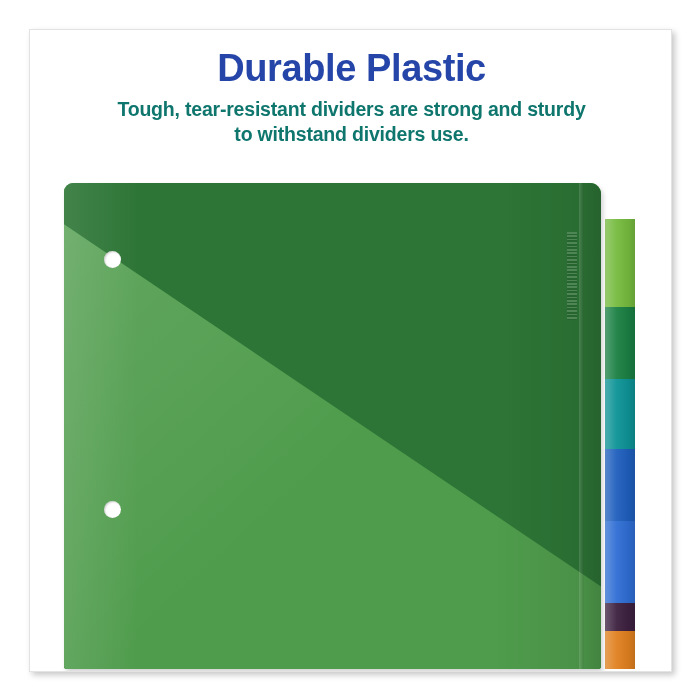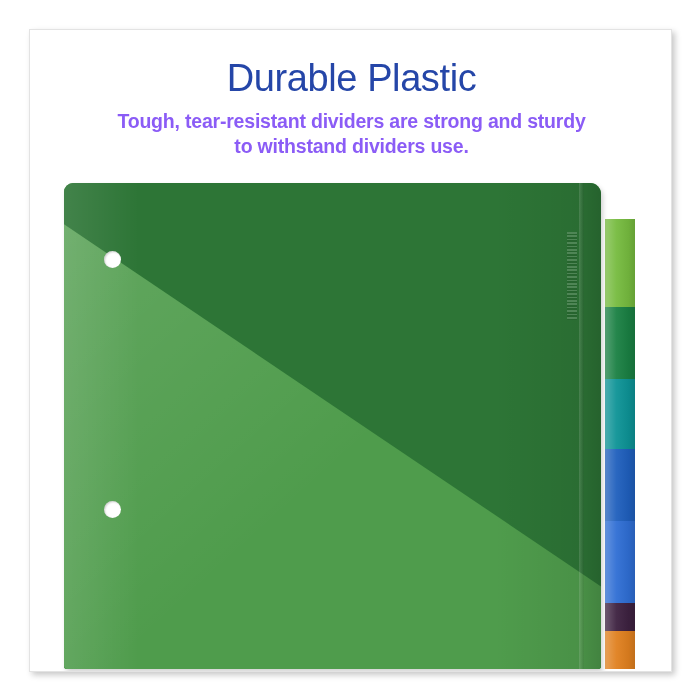--- a/index.html
+++ b/index.html
@@ -38,23 +38,23 @@
 
   
   .headline-block {
     position: absolute;
     left: 0;
     top: 18px;
     width: 643px;
     text-align: center;
   }
   .headline {
-    margin: 10px;
+    margin: 0;
     font-size: 38px;
-    font-weight: normal;
+    font-weight: bold;
     letter-spacing: -0.4px;
     color: #2546a8;
     line-height: 1.08;
   }
   .subhead {
     margin: 8px auto 0 auto;
     width: 570px;
     font-size: 19.5px;
     font-weight: bold;
     color: #16181c;
@@ -170,21 +170,21 @@
 </style>
 </head>
 <body>
 
 <div class="stage">
 
   <div class="product-card" style="background: rgb(255, 255, 255); border-color: rgb(227, 227, 227);">
 
     <div class="headline-block">
       <h1 class="headline" style="color: rgb(37, 70, 168);">Durable Plastic</h1>
-      <p class="subhead" style="color: #8b5cf6;">
+      <p class="subhead" style="color: #0f766e;">
         <span>Tough, tear-resistant dividers are strong and sturdy</span><br>
         <span>to withstand dividers use.</span>
       </p>
     </div>
 
     <div class="tab-stack">
       <div class="tab" style="top: 0px; height: 88px; background: rgb(118, 187, 63);">
         <span class="sheen"></span>
       </div>
       <div class="tab" style="top: 88px; height: 72px; background: rgb(26, 128, 67);">

